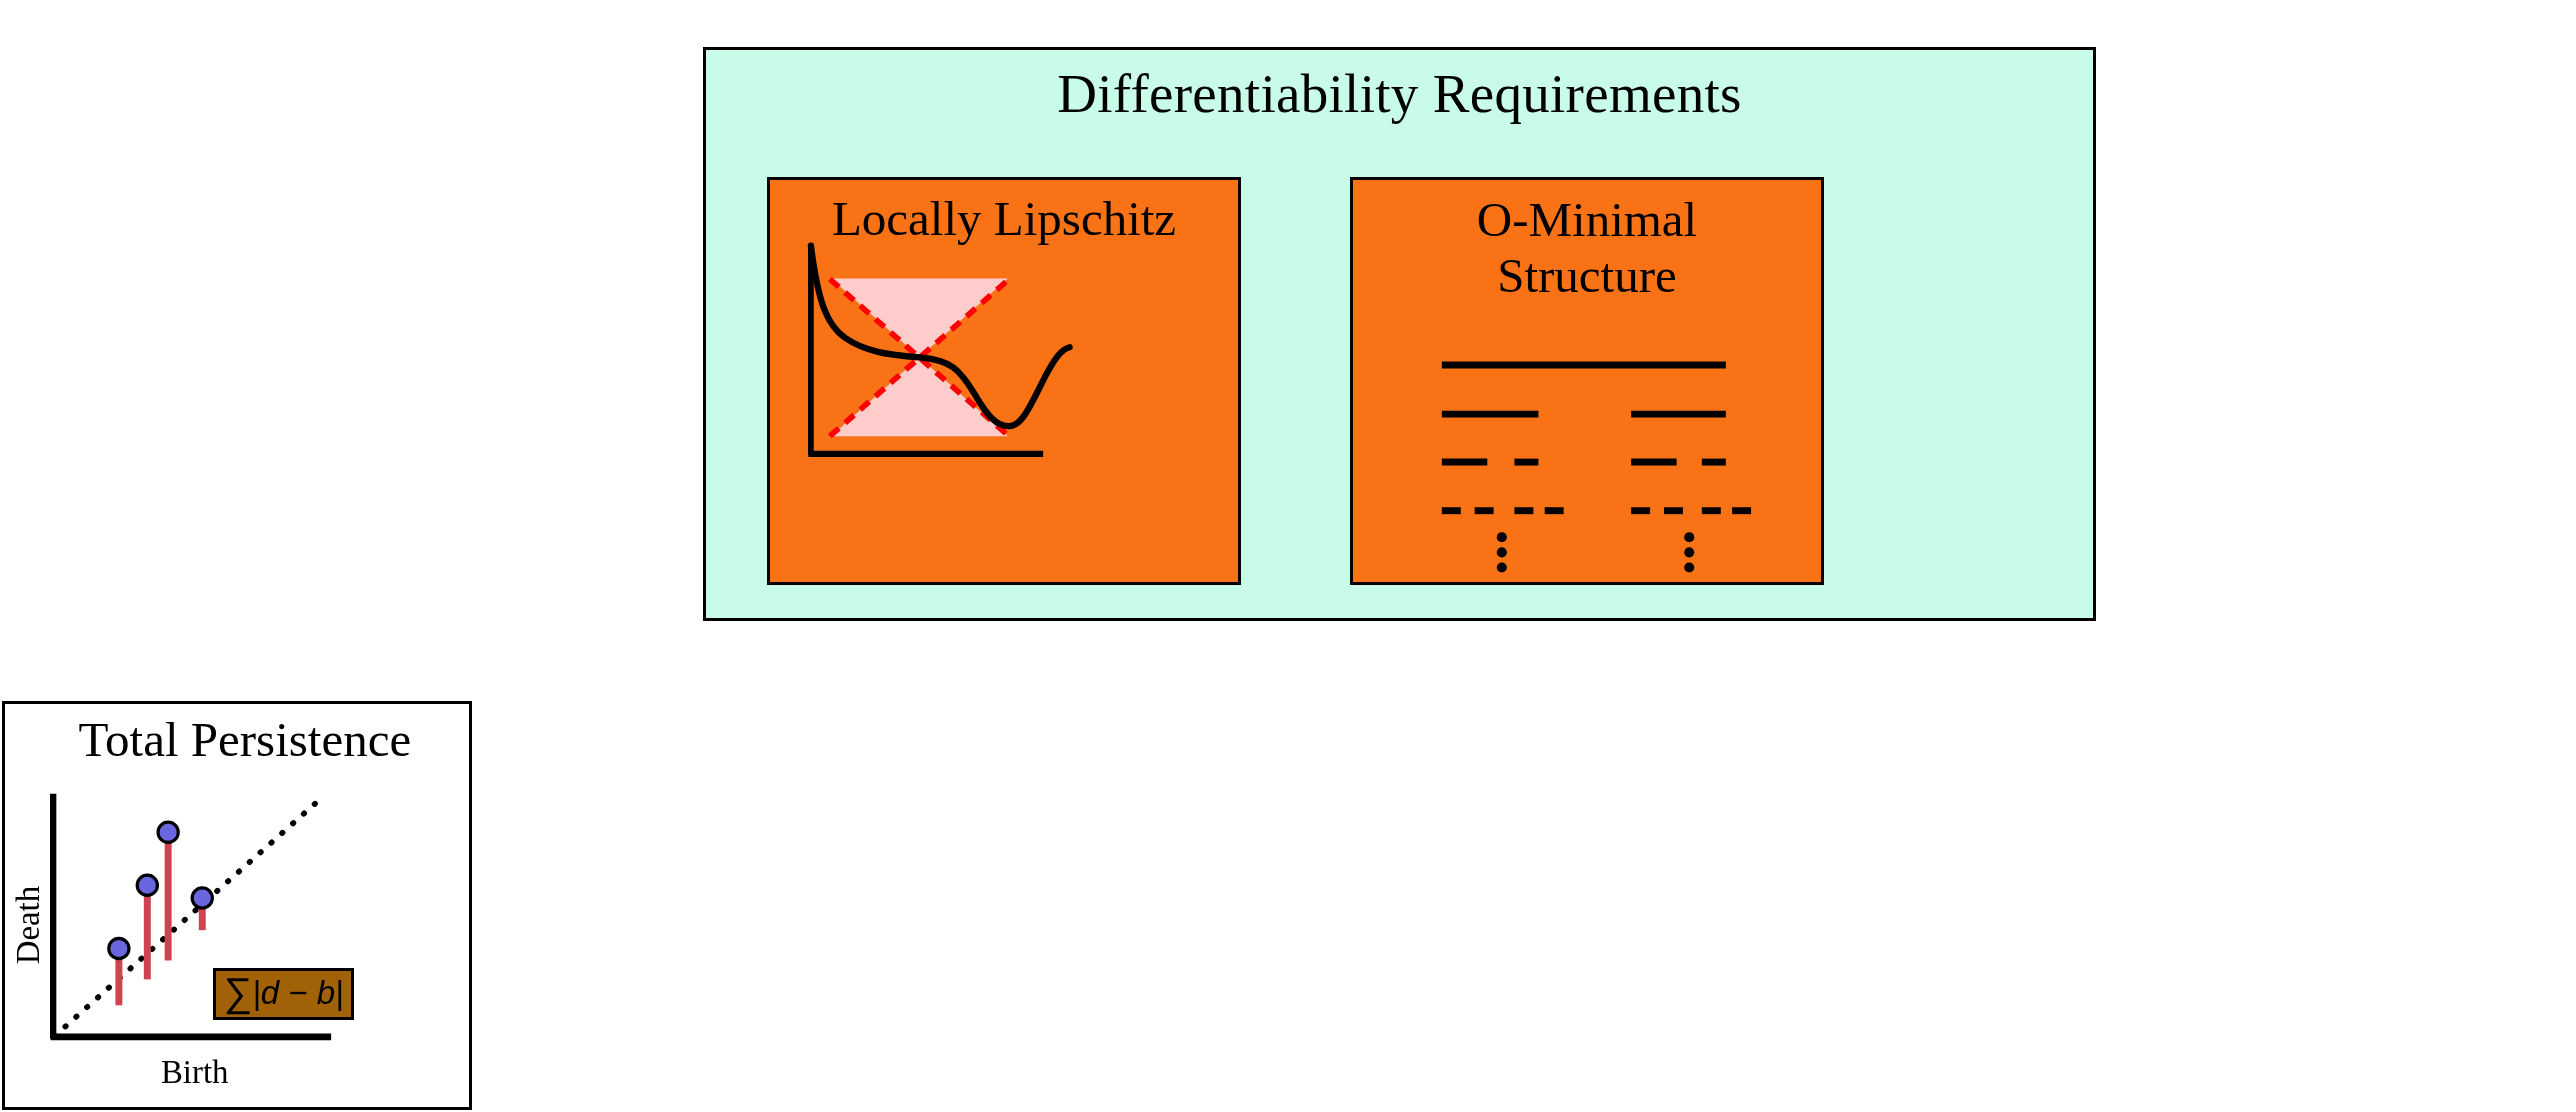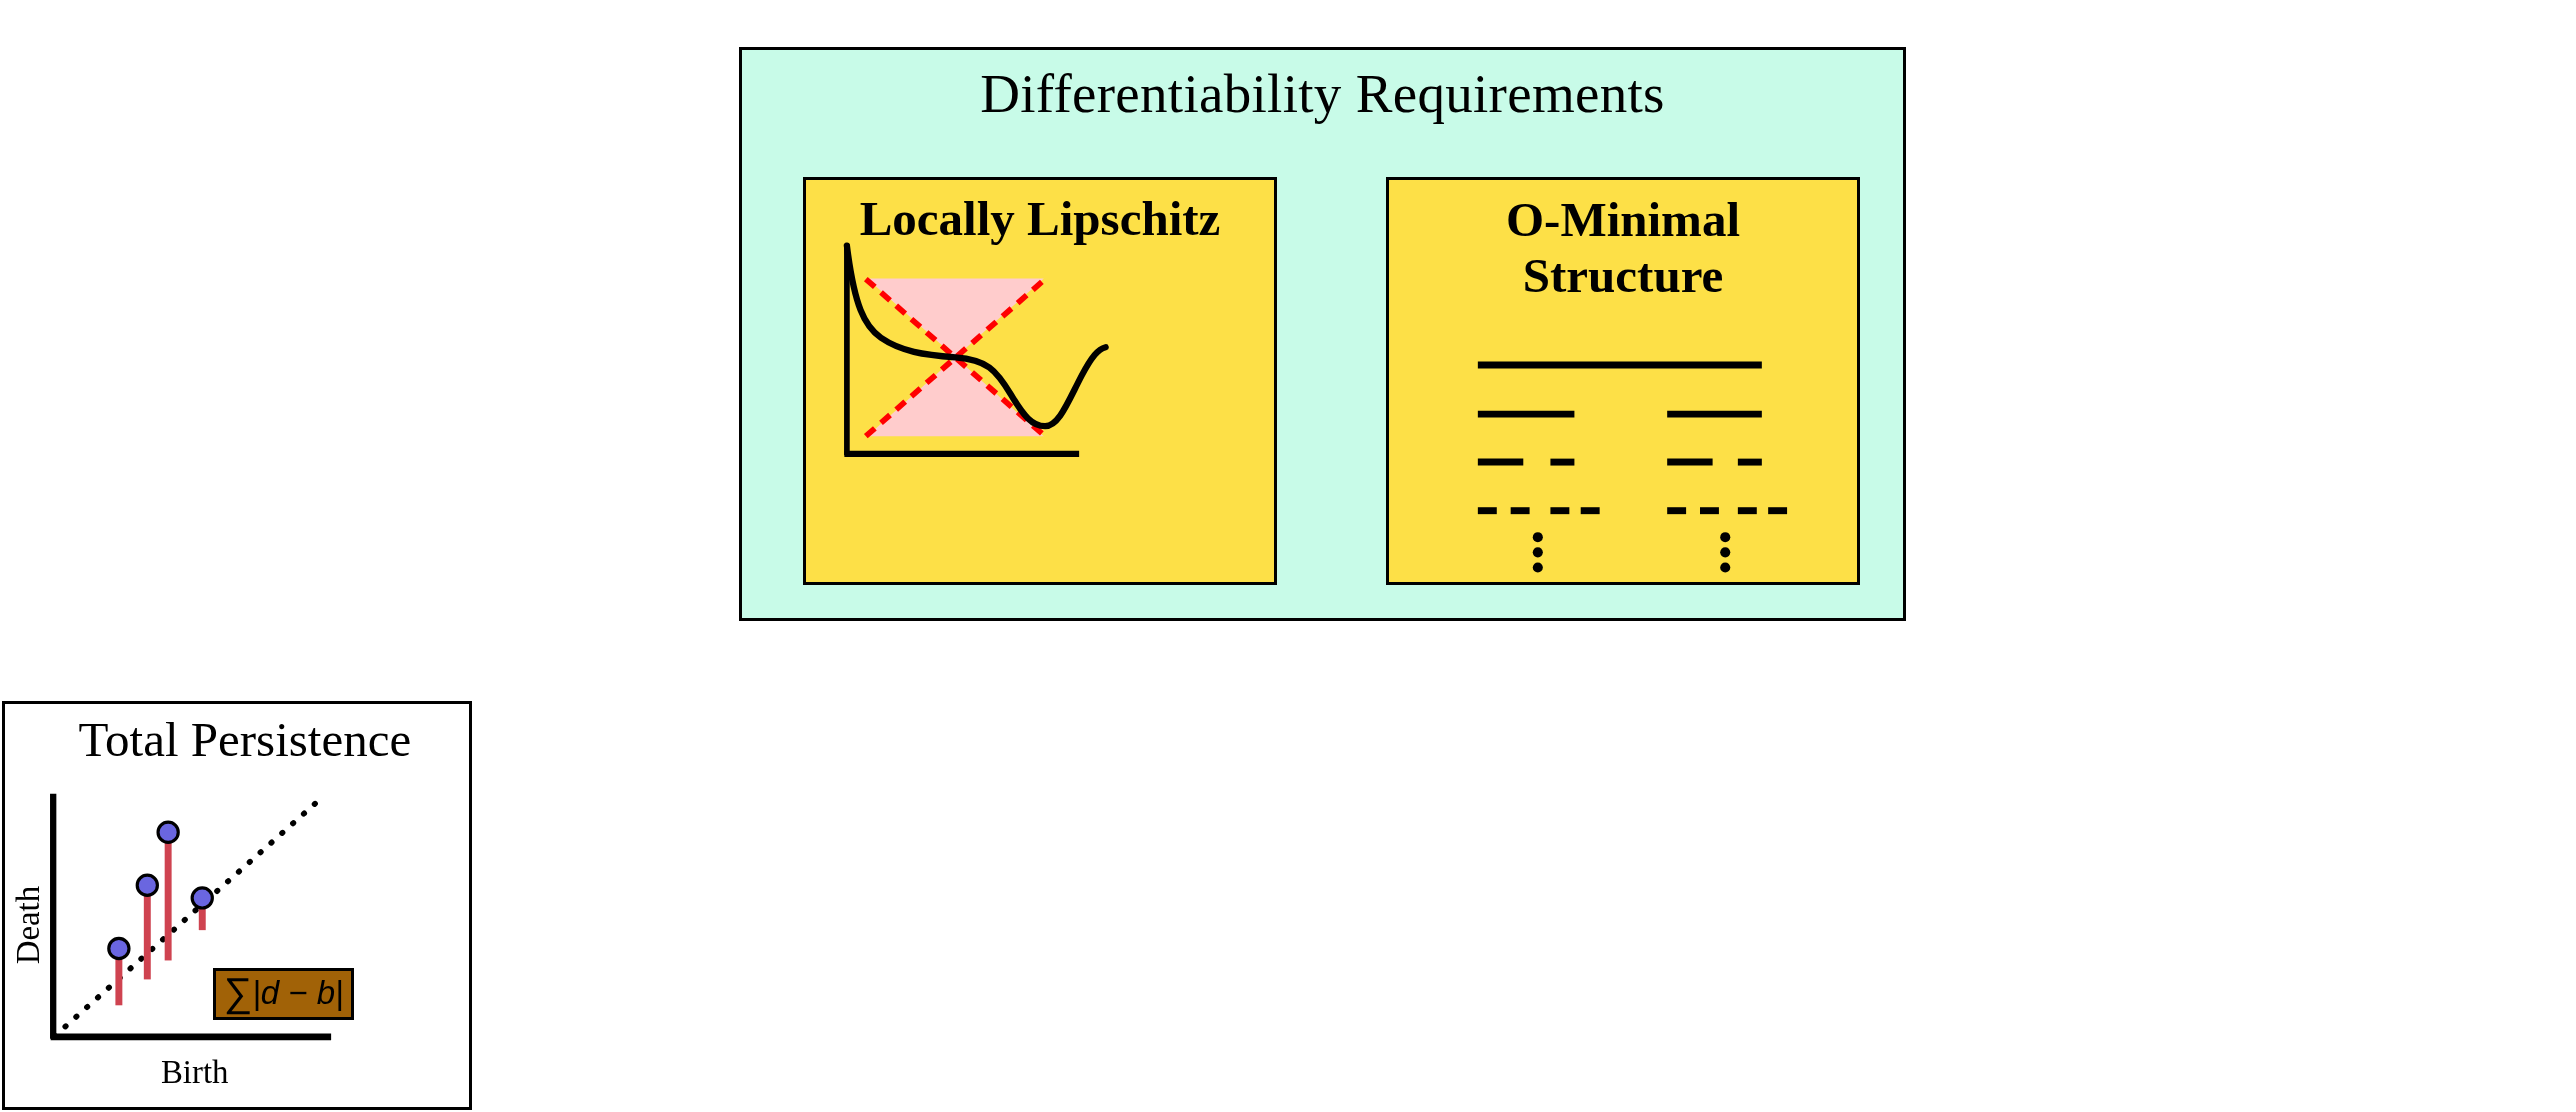--- a/index.html
+++ b/index.html
@@ -15,47 +15,45 @@
     overflow: hidden;
     font-family: "Liberation Serif", "DejaVu Serif", serif;
     color: #000000;
   }
 
   
   #diff-req-panel {
     position: absolute;
     left: 703px;
     top: 47px;
-    width: 1167px;
+    width: 1393px;
     height: 574px;
     background: #c8fbe8;
     border: 3.8px solid #000000;
     box-sizing: border-box;
-    margin-left: 36px;
   }
 
   #diff-req-title {
     position: absolute;
     left: 0;
     top: 14px;
     width: 100%;
     text-align: center;
     font-size: 55px;
     line-height: 1.1;
     letter-spacing: 0.3px;
     white-space: nowrap;
   }
 
   
   .subpanel {
     position: absolute;
-    background: #fde047;
+    background: #f97316;
     border: 3.8px solid #000000;
     box-sizing: border-box;
-    font-weight: bold;
   }
   #panel-lipschitz {
     left: 61px;
     top: 127px;
     width: 474px;
     height: 408px;
   }
   #panel-ominimal {
     left: 644px;
     top: 127px;

